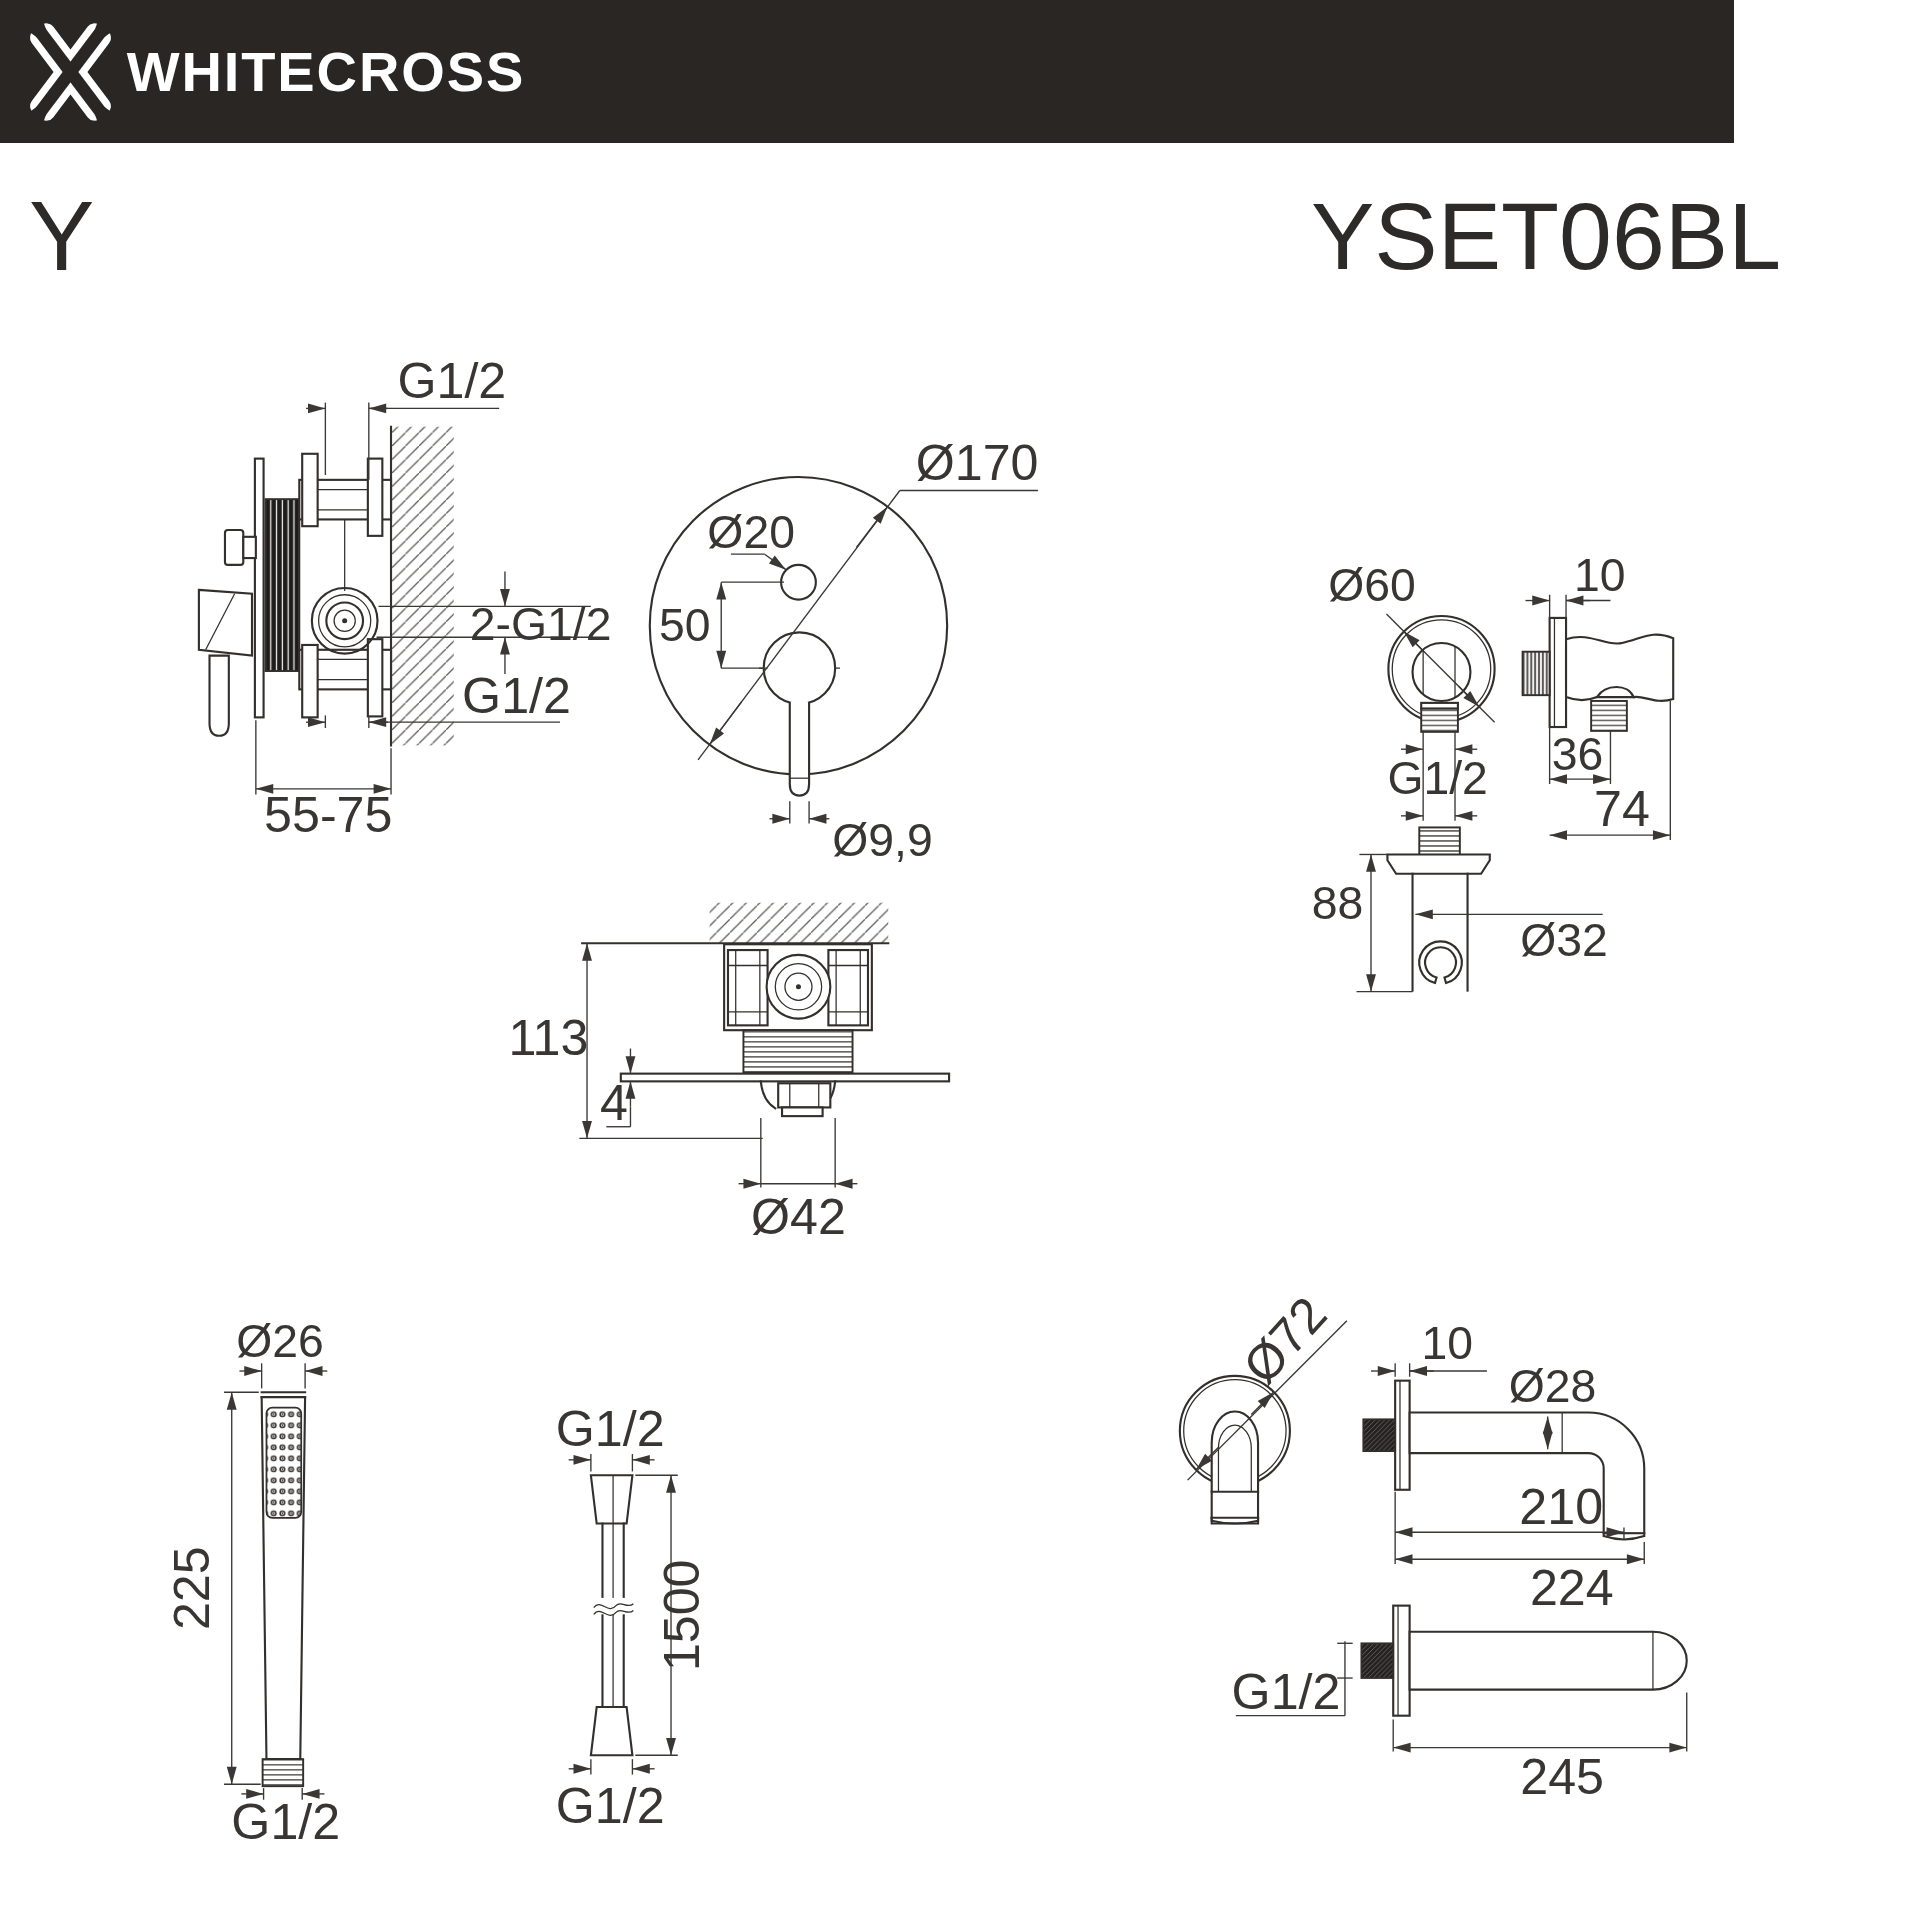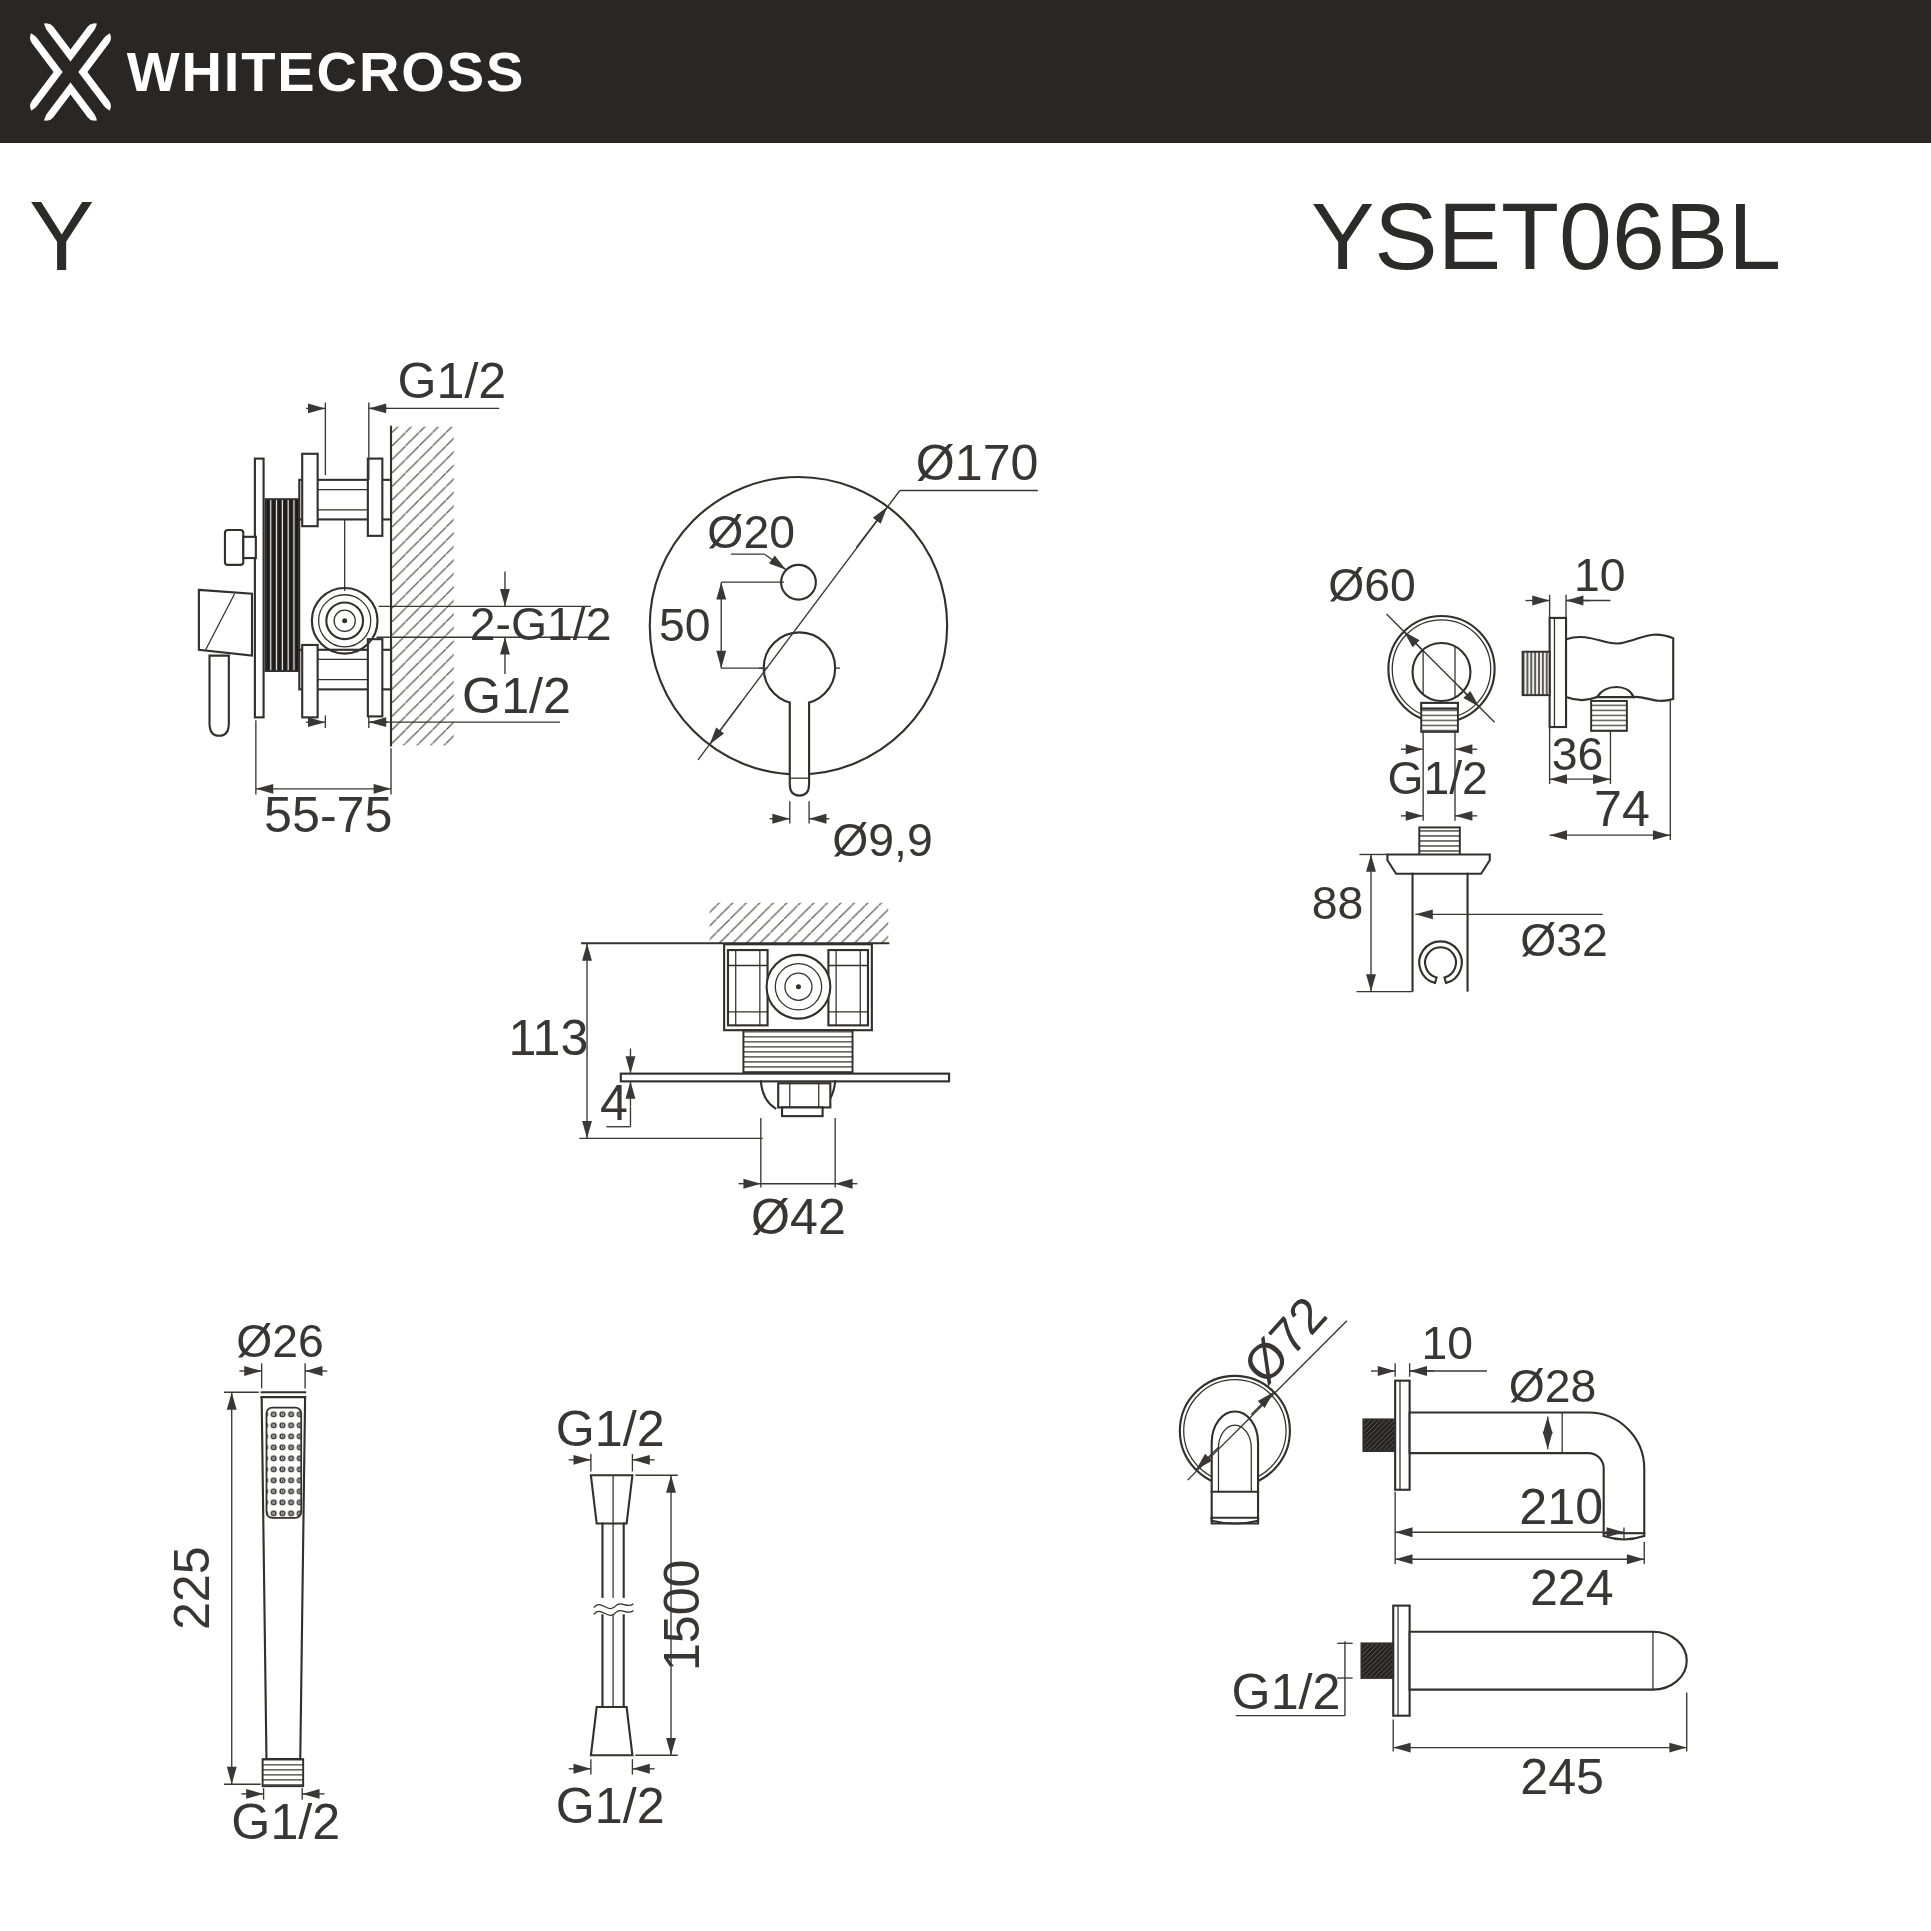--- a/index.html
+++ b/index.html
@@ -1,18 +1,18 @@
 <!DOCTYPE html>
 <html><head>
 <meta charset="utf-8">
 <style>
   html,body{margin:0;padding:0;background:#ffffff;}
   #page{position:relative;width:1931px;height:1931px;background:#fff;overflow:hidden;
         font-family:"Liberation Sans", sans-serif;}
-  #topbar{position:absolute;left:0;top:0;width:1931px;height:143px;background:#2a2624;
+  #topbar{position:absolute;left:0;top:0;width:1734px;height:143px;background:#2a2624;
           display:flex;align-items:center;}
   #topbar .brand{color:#ffffff;font-size:56px;font-weight:bold;letter-spacing:1.9px;margin-left:9.7px;}
   #logo{margin-left:24px;}
   .bigtitle{position:absolute;color:#2d2b29;font-size:98px;}
   #series{left:29px;top:180px;}
   #model{left:1311px;top:182px;width:367px;text-align:left;font-size:95px;}
   svg text{fill:#383532;}
   .lbl{font-family:"Liberation Sans",sans-serif;font-size:48px;}
   .lbl-lg{font-family:"Liberation Sans",sans-serif;font-size:52px;}
   .ln{stroke:#332f2c;stroke-width:2.2;fill:none;stroke-linecap:square;}

